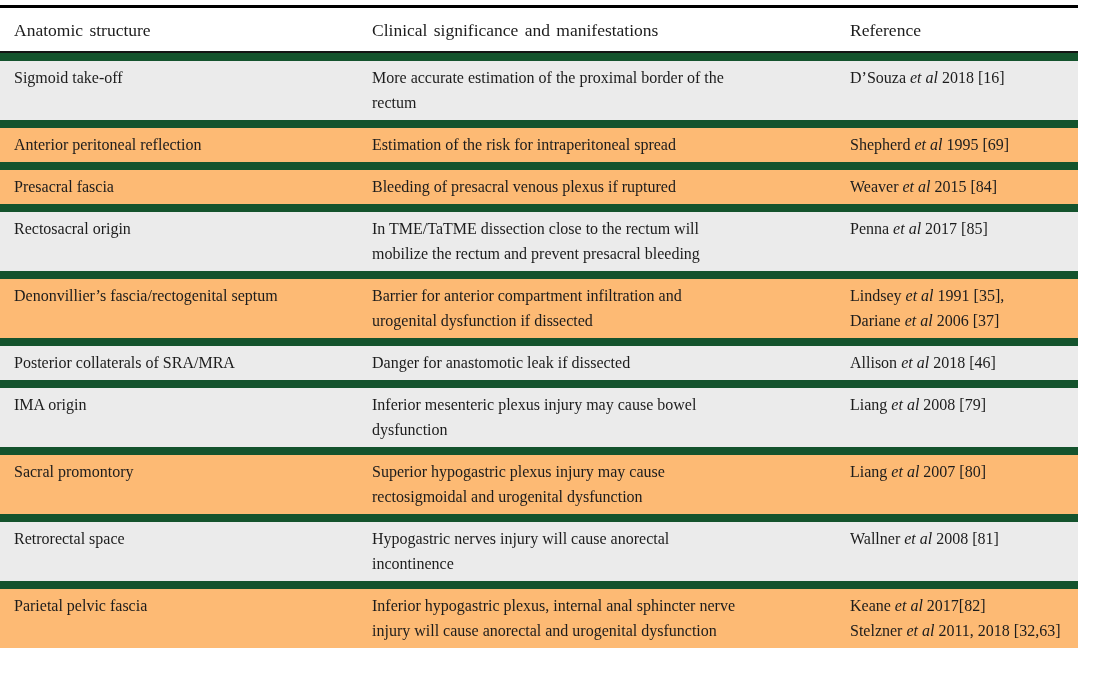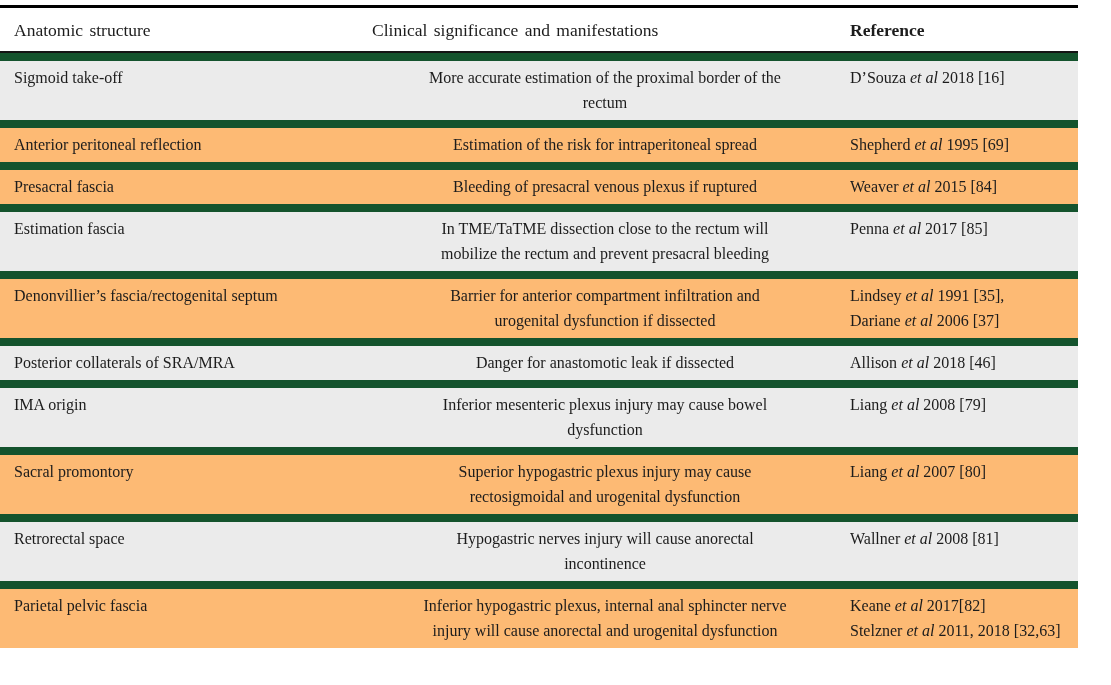--- a/index.html
+++ b/index.html
@@ -32,35 +32,35 @@
     text-align: left;
     font-weight: normal;
     font-size: 17.5px;
     line-height: 24px;
     padding: 10px 10px 9px 0;
     background: #ffffff;
     border-bottom: 2px solid #141414;
     word-spacing: 2px;
   }
   thead th.col-structure { padding-left: 14px; }
-  thead th.col-ref { padding-left: 2px; font-weight: bold; }
+  thead th.col-ref { padding-left: 2px; }
 
   tbody td {
     vertical-align: top;
     font-size: 16px;
     line-height: 25px;
     padding: 4px 10px 5px 0;
     border-top: 8px solid #14532d;
   }
   tbody td.col-structure { padding-left: 14px; }
   tbody td.col-ref { padding-left: 2px; }
   tbody tr.light td { background: #ebebeb; }
   tbody tr.dark td  { background: #fdba74; }
 
-  .pre-wrap { white-space: pre-line; text-align: center; }
+  .pre-wrap { white-space: pre-line; }
 
   .cite i { font-style: italic; margin-top: 48px; }
 </style>
 </head>
 <body>
 
 <div id="page">
   <table class="anatomy">
     <colgroup>
       <col class="c1">
@@ -96,21 +96,21 @@
 
       <tr class="dark">
         <td class="col-structure">Presacral fascia</td>
         <td class="col-significance pre-wrap">Bleeding of presacral venous plexus if ruptured</td>
         <td class="col-ref">
           <div class="cite"><span>Weaver</span> <i>et al</i> <span>2015 [84]</span></div>
         </td>
       </tr>
 
       <tr class="light">
-        <td class="col-structure">Estimation fascia</td>
+        <td class="col-structure">Rectosacral origin</td>
         <td class="col-significance pre-wrap">In TME/TaTME dissection close to the rectum will
 mobilize the rectum and prevent presacral bleeding</td>
         <td class="col-ref">
           <div class="cite"><span>Penna</span> <i>et al</i> <span>2017 [85]</span></div>
         </td>
       </tr>
 
       <tr class="dark">
         <td class="col-structure">Denonvillier’s fascia/rectogenital septum</td>
         <td class="col-significance pre-wrap">Barrier for anterior compartment infiltration and

